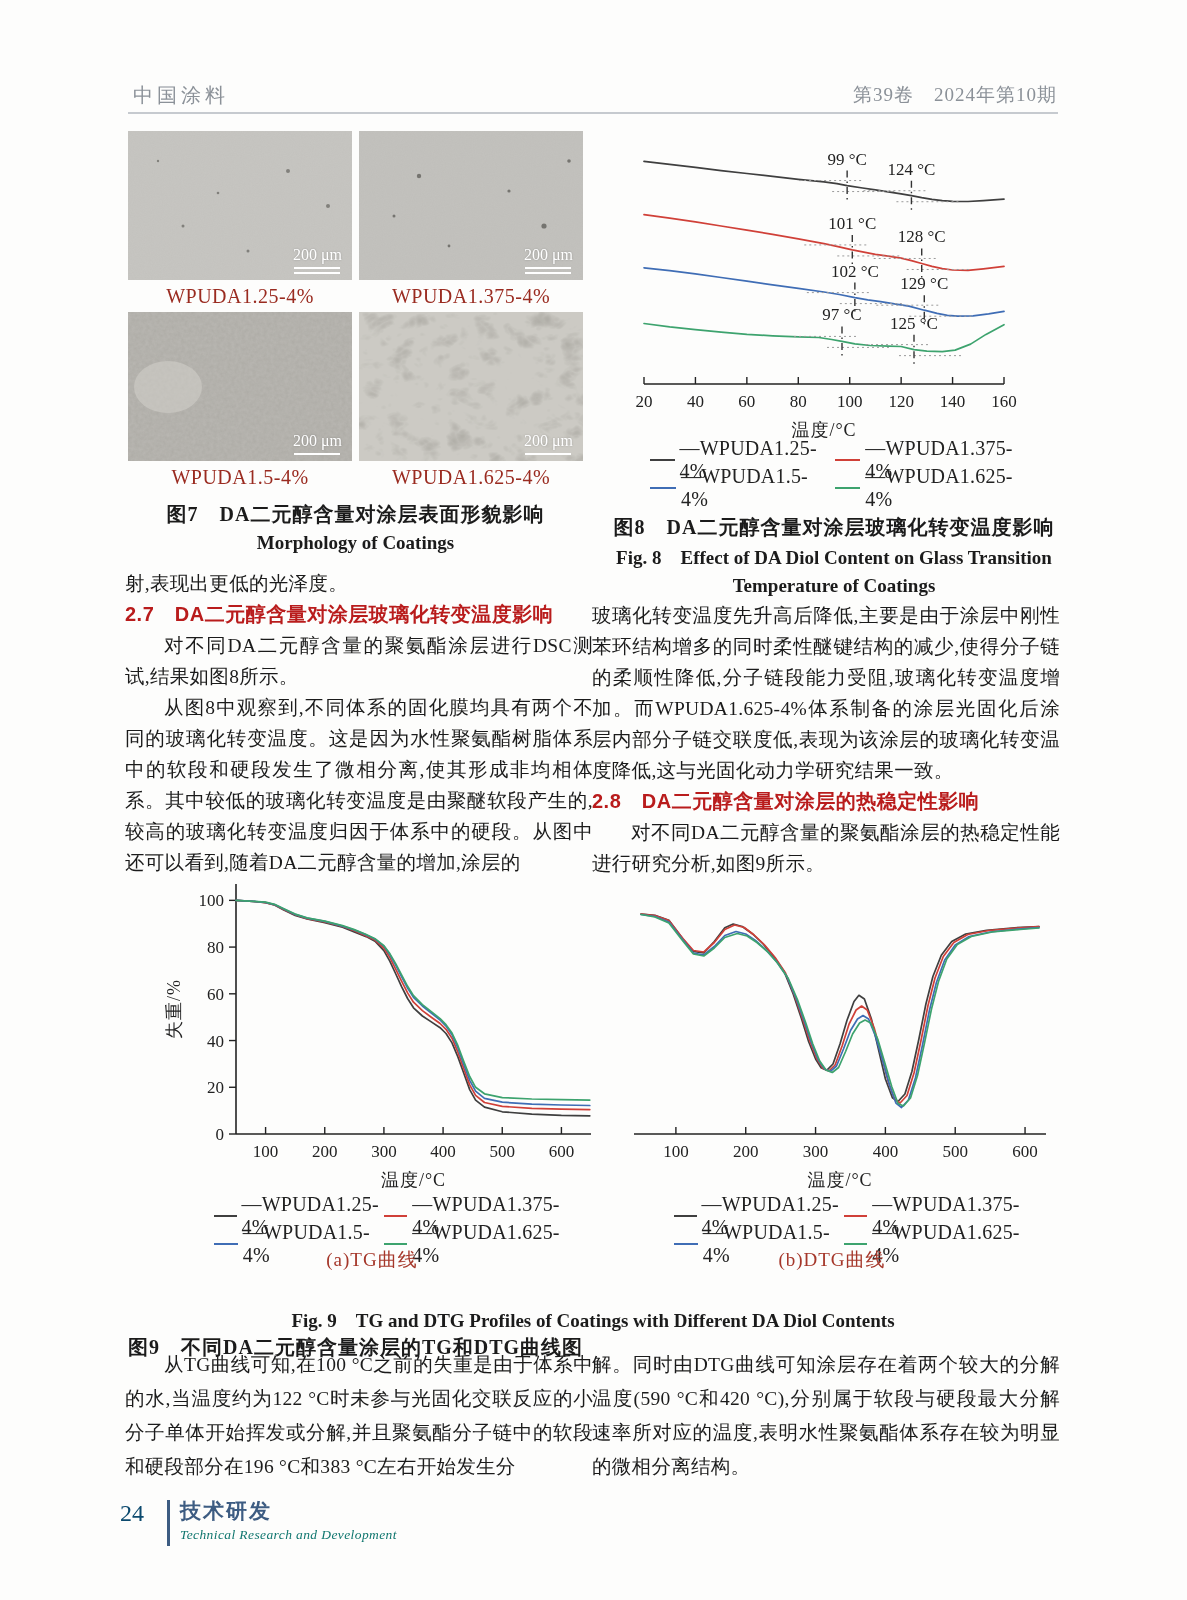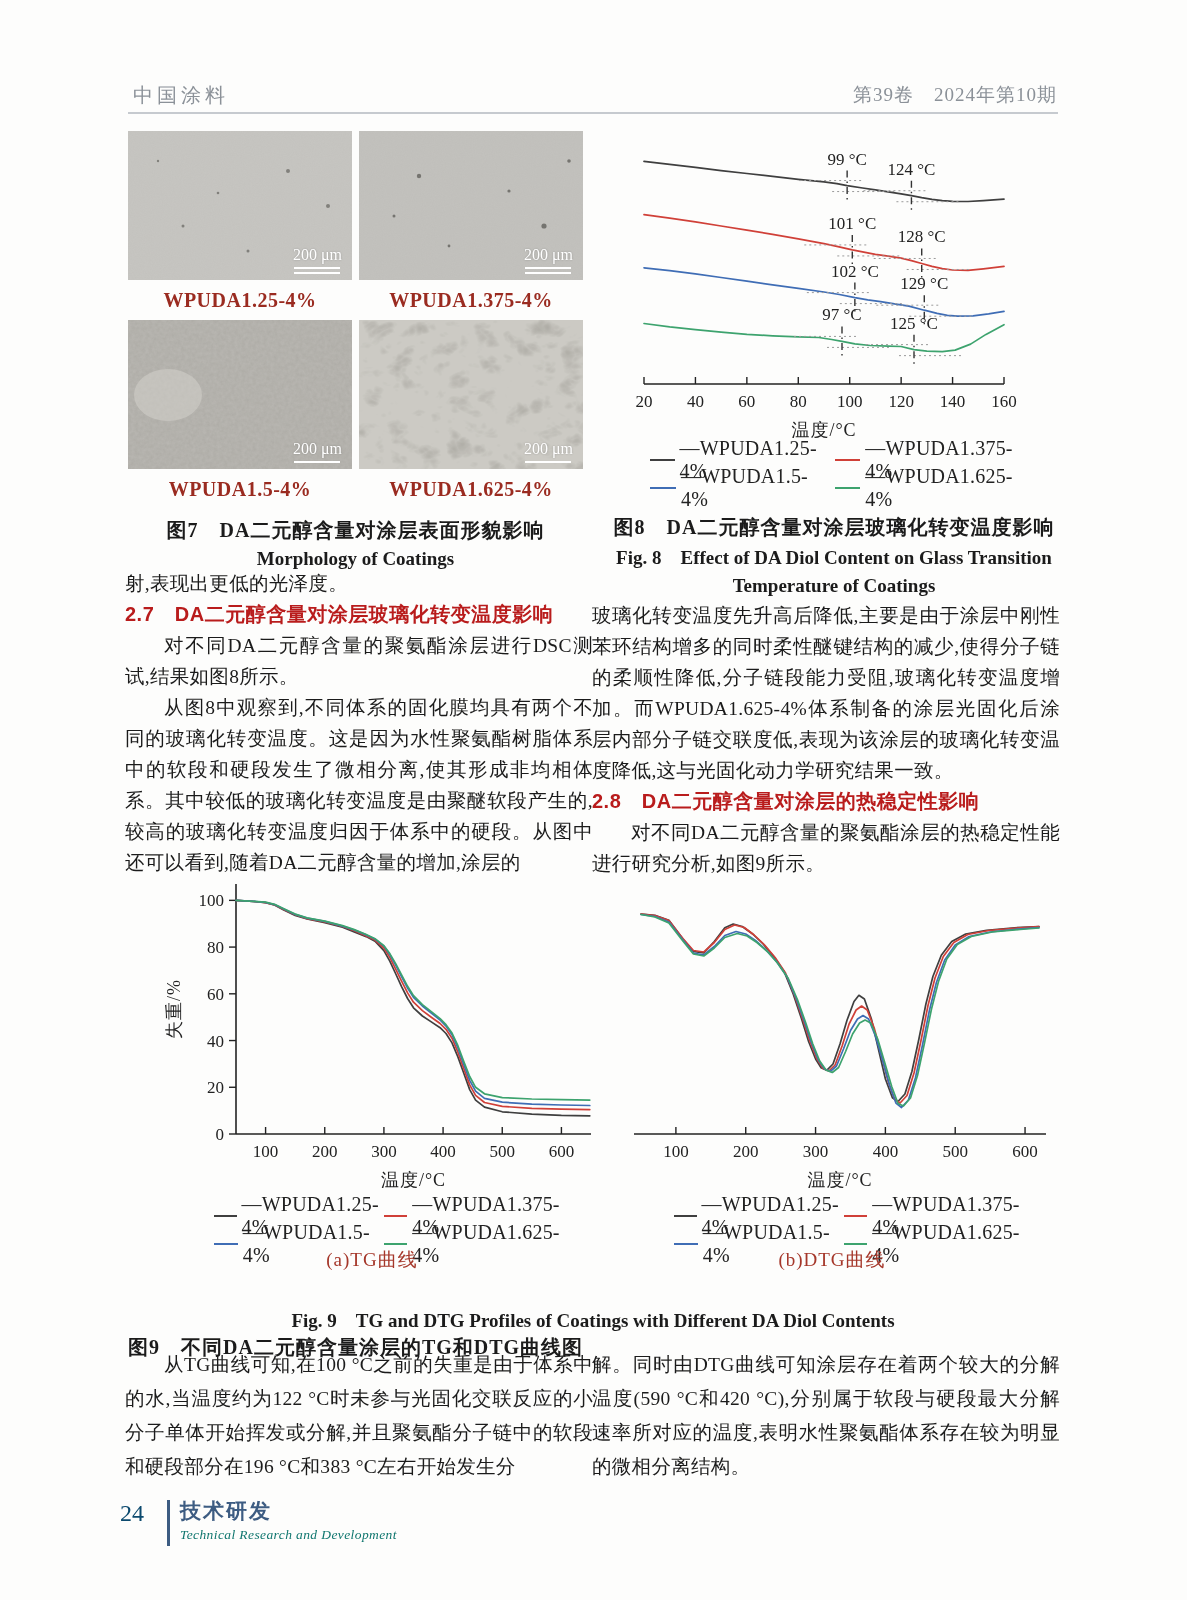--- a/index.html
+++ b/index.html
@@ -13,22 +13,22 @@
 
   
   .fig7{position:absolute;left:128px;top:131px;width:455px;}
   .micro-grid{display:grid;grid-template-columns:224px 224px;column-gap:7px;row-gap:0;}
   .micro-cell{width:224px;}
   .micro{position:relative;width:224px;height:149px;overflow:hidden;background:#000000;}
   .micro svg{display:block;width:100%;height:100%;}
   .scalebar{position:absolute;right:10px;bottom:6px;text-align:center;color:#ffffff;line-height:1;}
   .scalebar .sb-text{font-size:16px;display:block;margin-bottom:4px;text-shadow:0 0 2px rgba(0,0,0,.25);}
   .scalebar i{display:block;width:46px;height:2px;background:#ffffff;margin:3px auto 0;}
-  .micro-label{height:40px;display:flex;align-items:center;justify-content:center;
-               color:#9a2b20;font-size:20px;font-weight:700;letter-spacing:.5px;}
+  .micro-label{height:32px;display:flex;align-items:center;justify-content:center;
+               color:#9a2b20;font-size:20px;font-weight:400;letter-spacing:.5px;}
   .cap-zh{margin-top:8px;text-align:center;font-size:20px;font-weight:700;letter-spacing:1px;}
   .cap-en{text-align:center;font-size:19px;font-weight:700;margin-top:4px;}
 
   
   .fig8{position:absolute;left:608px;top:128px;width:452px;}
   .fig8 svg.chart{display:block;}
 
   .legend{display:grid;grid-template-columns:185px 200px;row-gap:4px;padding-left:42px;margin-top:2px;}
   .lg-item{display:flex;align-items:center;height:24px;}
   .lg-swatch{display:inline-block;width:26px;height:2px;margin-right:5px;background:#333;}

